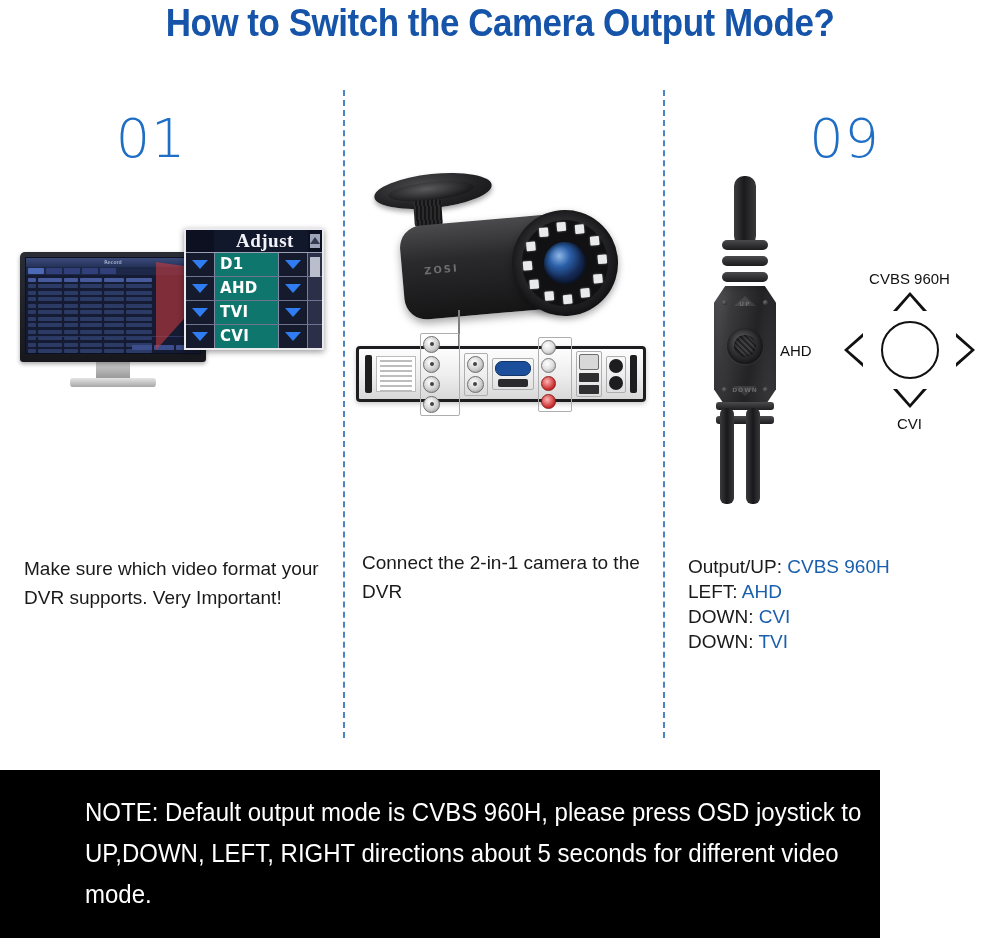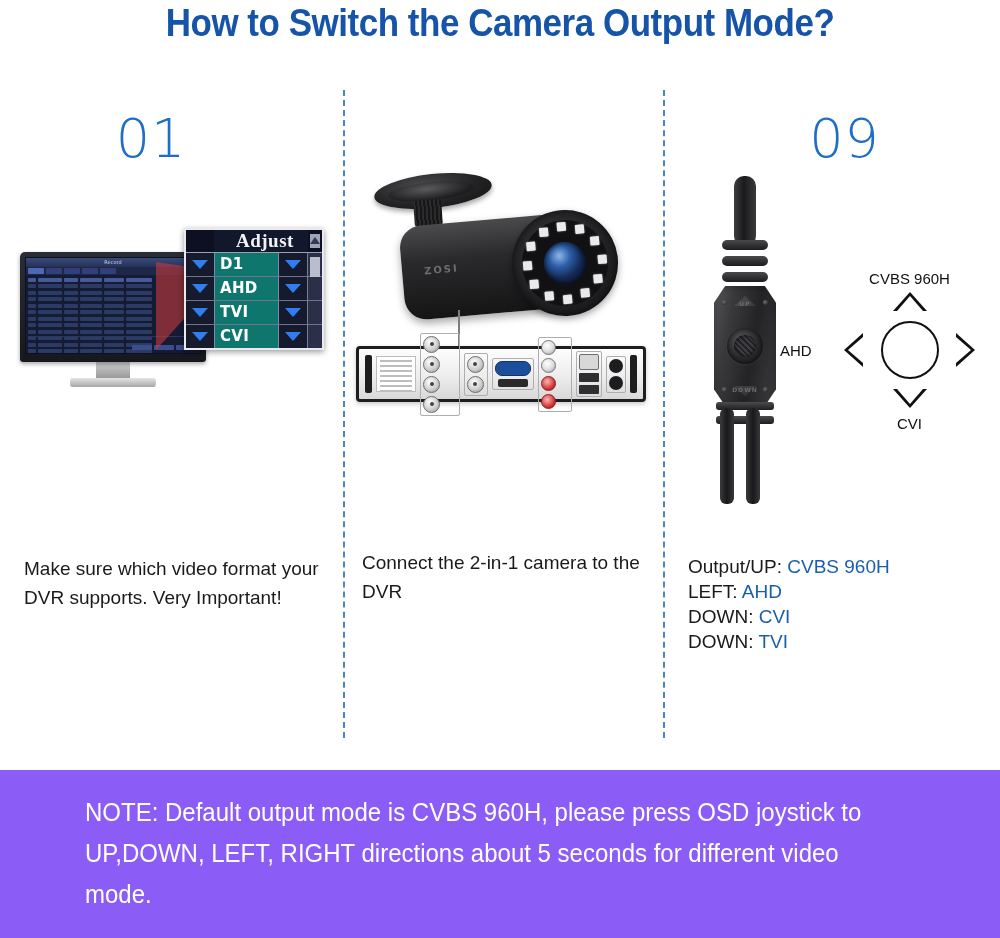--- a/index.html
+++ b/index.html
@@ -411,22 +411,22 @@
   }
   .cap1 { left:24px;  top:554px; width:310px; }
   .cap2 { left:362px; top:548px; width:290px; }
   .cap3 { left:688px; top:548px; width:300px; }
   .modelist { margin-top: 6px; }
   .mode-line { font-size:19px; line-height:25px; color:#1a1a1a; white-space:nowrap; }
   .mode-val { color:#1a5fad; }
 
   
   .note-bar {
-    position:absolute; left:0; top:770px; width:1000px; height:168px;
-    background:#8b5cf6;
+    position:absolute; left:0; top:770px; width:880px; height:168px;
+    background:#000000;
   }
   .note-text {
     position:absolute; left:85px; top:22px; width:860px;
     color:#ffffff; font-size:25px; line-height:41px;
     transform: scaleX(0.96); transform-origin: left top;
     font-family:"Liberation Sans", sans-serif;
   }
 </style>
 </head>
 <body>

